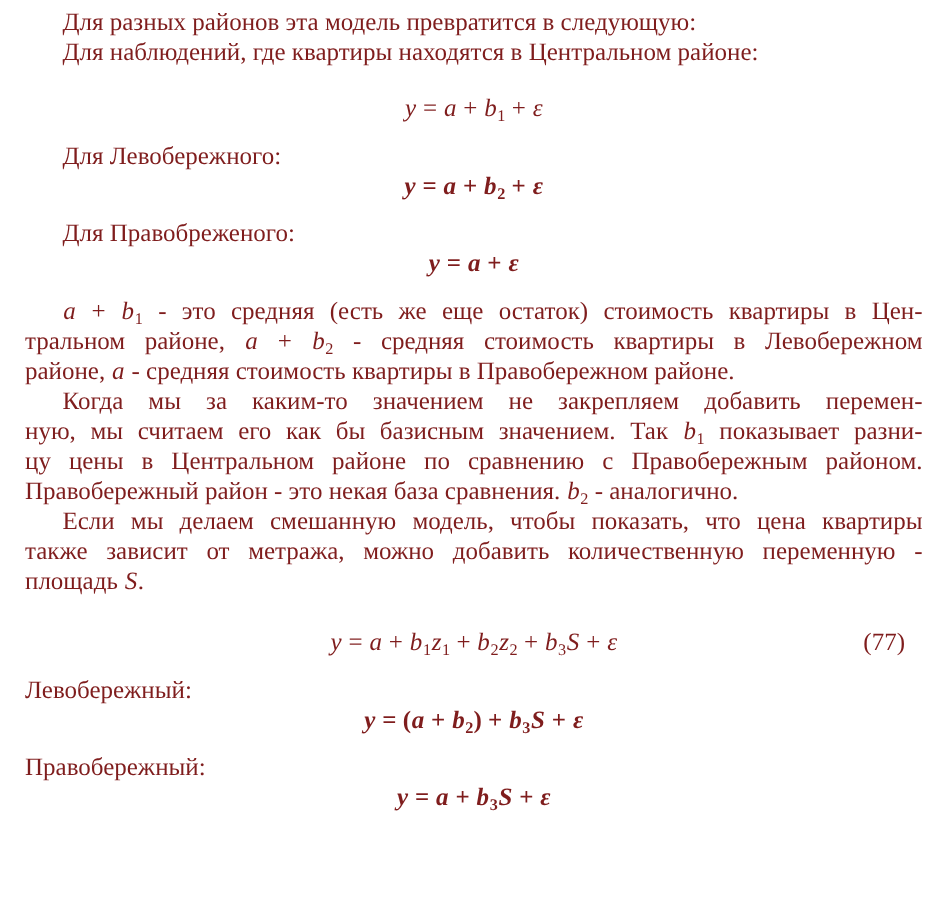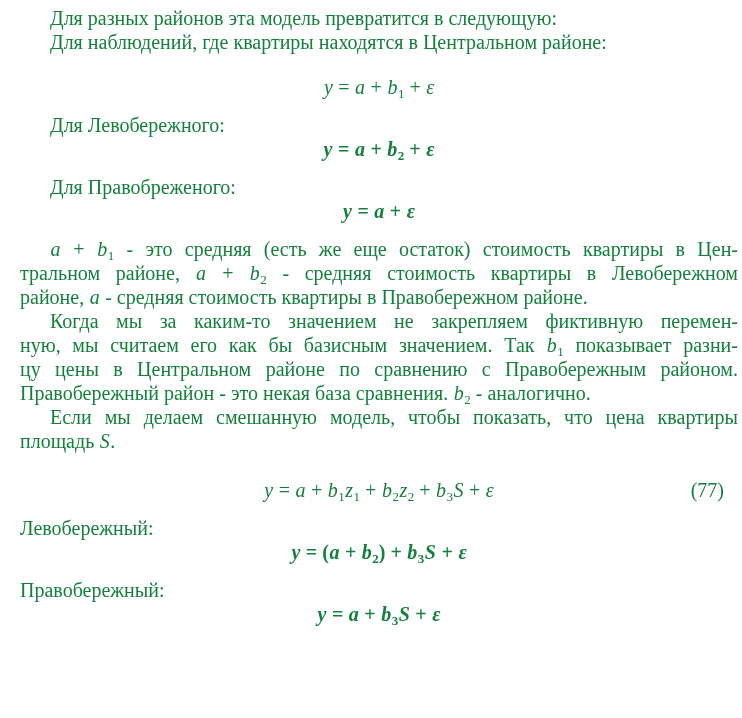--- a/index.html
+++ b/index.html
@@ -6,21 +6,21 @@
   .page {
     position: relative;
     width: 742px;
     height: 718px;
     box-sizing: border-box;
     padding: 6px 4px 0 20px;
     background: #ffffff;
     overflow: hidden;
     font-family: "Liberation Serif", "DejaVu Serif", serif;
     font-size: 20px;
-    color: #15803d;
+    color: #7f1d1d;
   }
   .line {
     line-height: 24px;
     height: 24px;
     overflow: hidden;
   }
   .line.indent { text-indent: 30px; }
   .line.justify {
     text-align: justify;
     text-align-last: justify;
@@ -56,24 +56,25 @@
     <div class="line indent">Для разных районов эта модель превратится в следующую:</div>
     <div class="line indent">Для наблюдений, где квартиры находятся в Центральном районе:</div>
     <div class="eq"><span><i class="mv">y</i> = <i class="mv">a</i> + <i class="mv">b</i><sub class="msub">1</sub> + <i class="mv">ε</i></span></div>
     <div class="line indent">Для Левобережного:</div>
     <div class="eq tight"><span><i class="mv">y</i> = <i class="mv">a</i> + <i class="mv">b</i><sub class="msub">2</sub> + <i class="mv">ε</i></span></div>
     <div class="line indent">Для Правобреженого:</div>
     <div class="eq tight"><span><i class="mv">y</i> = <i class="mv">a</i> + <i class="mv">ε</i></span></div>
     <div class="line indent justify"><i class="mv">a</i> + <i class="mv">b</i><sub class="msub">1</sub> - это средняя (есть же еще остаток) стоимость квартиры в Цен-</div>
     <div class="line justify">тральном районе, <i class="mv">a</i> + <i class="mv">b</i><sub class="msub">2</sub> - средняя стоимость квартиры в Левобережном</div>
     <div class="line">районе, <i class="mv">a</i> - средняя стоимость квартиры в Правобережном районе.</div>
-    <div class="line indent justify">Когда мы за каким-то значением не закрепляем фиктивную перемен-</div>
+    <div class="line indent justify">Когда мы за каким-то значением не закрепляем добавить перемен-</div>
     <div class="line justify">ную, мы считаем его как бы базисным значением. Так <i class="mv">b</i><sub class="msub">1</sub> показывает разни-</div>
     <div class="line justify">цу цены в Центральном районе по сравнению с Правобережным районом.</div>
     <div class="line">Правобережный район - это некая база сравнения. <i class="mv">b</i><sub class="msub">2</sub> - аналогично.</div>
     <div class="line indent justify">Если мы делаем смешанную модель, чтобы показать, что цена квартиры</div>
+    <div class="line justify">также зависит от метража, можно добавить количественную переменную -</div>
     <div class="line">площадь <i class="mv">S</i>.</div>
     <div class="eq wide"><span><i class="mv">y</i> = <i class="mv">a</i> + <i class="mv">b</i><sub class="msub">1</sub><i class="mv">z</i><sub class="msub">1</sub> + <i class="mv">b</i><sub class="msub">2</sub><i class="mv">z</i><sub class="msub">2</sub> + <i class="mv">b</i><sub class="msub">3</sub><i class="mv">S</i> + <i class="mv">ε</i></span><span class="eqno">(77)</span></div>
     <div class="line">Левобережный:</div>
     <div class="eq tight"><span><i class="mv">y</i> = (<i class="mv">a</i> + <i class="mv">b</i><sub class="msub">2</sub>) + <i class="mv">b</i><sub class="msub">3</sub><i class="mv">S</i> + <i class="mv">ε</i></span></div>
     <div class="line">Правобережный:</div>
     <div class="eq tight"><span><i class="mv">y</i> = <i class="mv">a</i> + <i class="mv">b</i><sub class="msub">3</sub><i class="mv">S</i> + <i class="mv">ε</i></span></div>
   </div>
 
 </body></html>

